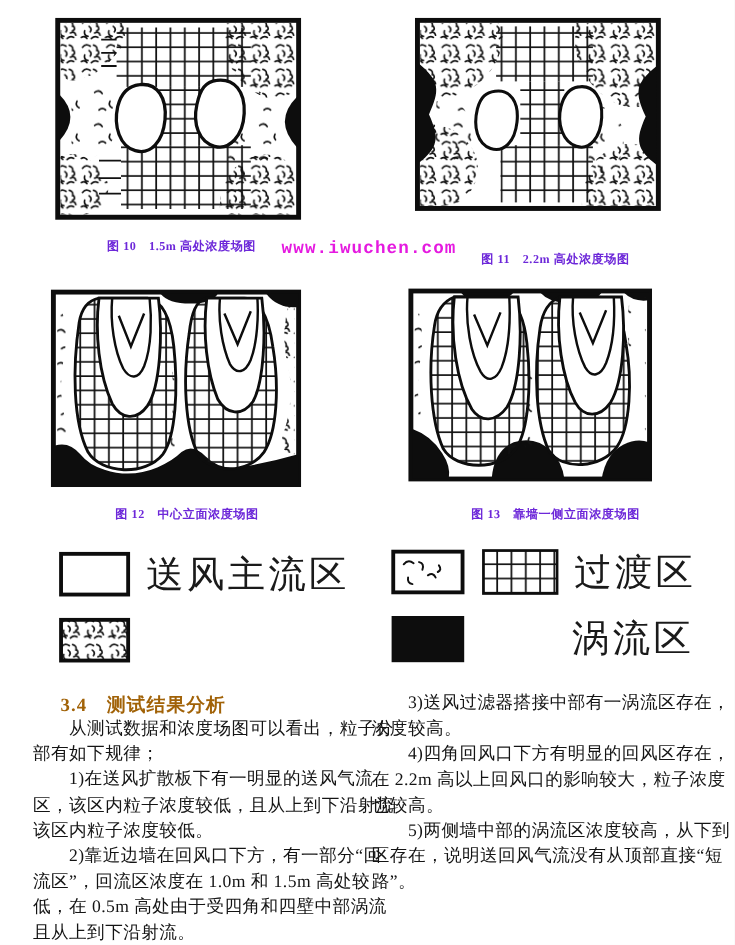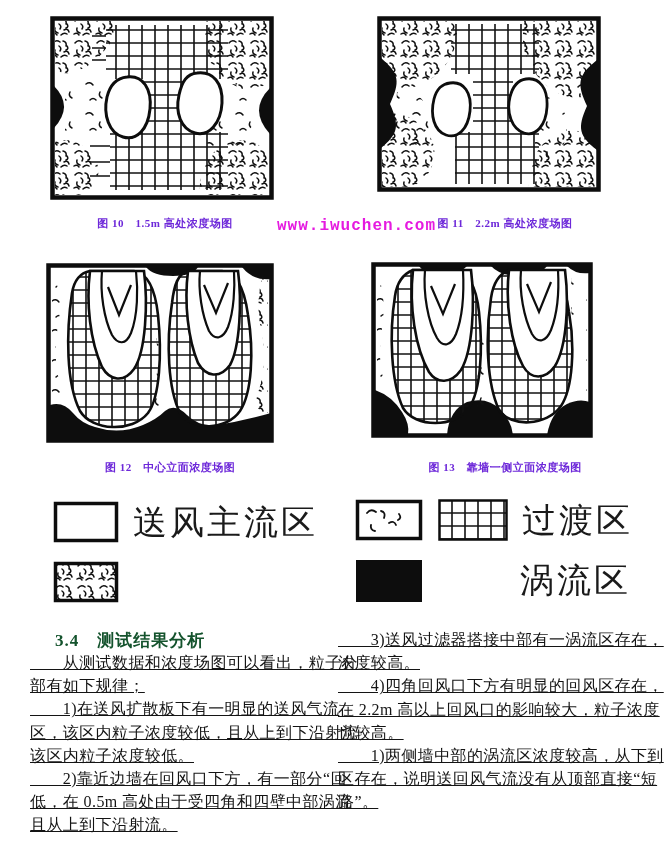--- a/index.html
+++ b/index.html
@@ -8,32 +8,32 @@
     margin:0 auto;overflow:hidden;
     font-family:"Liberation Serif","DejaVu Serif",serif;color:#111;
   }
   .fig{position:absolute;}
   .caption{
     position:absolute;font-size:11px;font-weight:600;letter-spacing:.5px;
     text-align:center;white-space:nowrap;color:#6d28d9;
   }
   .watermark{
     position:absolute;font-family:"Liberation Mono","DejaVu Sans Mono",monospace;
-    font-size:16px;font-weight:700;letter-spacing:1px;white-space:nowrap;margin-left:21px;
+    font-size:16px;font-weight:700;letter-spacing:1px;white-space:nowrap;
   }
   .legend-swatch{position:absolute;}
   .legend-label{
     position:absolute;font-size:34px;font-weight:500;letter-spacing:3px;
     white-space:nowrap;color:#1a1a1a;
   }
   .sec-heading{
     position:absolute;font-size:17px;font-weight:700;letter-spacing:1px;
-    white-space:nowrap;color:#14532d;
+    white-space:nowrap;color:#a16207;
   }
-  .col{position:absolute;font-size:16px;line-height:23.2px;color:#141414;text-decoration:underline;}
+  .col{position:absolute;font-size:16px;line-height:23.2px;color:#141414;}
   .col .tline{white-space:nowrap;letter-spacing:.4px;}
 </style>
 </head>
 <body>
 
 <div class="page">
 
   <svg width="0" height="0" style="position:absolute" aria-hidden="true">
     <defs>
       <pattern id="pgrid" width="13" height="13" patternUnits="userSpaceOnUse">
@@ -118,21 +118,21 @@
     <path d="M42 8 C38 44 44 86 58 110 C66 122 80 122 90 108 C102 88 104 40 100 8 Z" fill="#fff" stroke="#0d0d0d" stroke-width="2.6"></path>
     <path d="M54 8 C52 32 57 60 66 76 C72 86 80 84 85 72 C92 54 93 28 92 8" fill="none" stroke="#0d0d0d" stroke-width="2.2"></path>
     <path d="M60 24 L72 52 L84 22" fill="none" stroke="#0d0d0d" stroke-width="2.2"></path>
     <path d="M138 8 C134 42 140 82 152 104 C160 118 174 118 184 104 C196 84 198 40 194 8 Z" fill="#fff" stroke="#0d0d0d" stroke-width="2.6"></path>
     <path d="M150 8 C148 30 153 56 161 72 C167 82 175 80 180 68 C187 50 188 26 187 8" fill="none" stroke="#0d0d0d" stroke-width="2.2"></path>
     <path d="M156 22 L168 50 L180 20" fill="none" stroke="#0d0d0d" stroke-width="2.2"></path>
   </svg>
 
   <div class="caption" style="left:70px;top:216px;width:190px">图 10　1.5m 高处浓度场图</div>
   <div class="watermark" style="left: 256px; top: 217px; color: rgb(229, 26, 224);">www.iwuchen.com</div>
-  <div class="caption" style="left:410px;top:216px;width:190px">图 11　2.2m 高处浓度场图</div>
+  <div class="caption" style="left:410px;top:228px;width:190px">图 11　2.2m 高处浓度场图</div>
   <div class="caption" style="left:60px;top:460px;width:220px">图 12　中心立面浓度场图</div>
   <div class="caption" style="left:390px;top:460px;width:230px">图 13　靠墙一侧立面浓度场图</div>
 
   <svg class="legend-swatch" style="left:53px;top:501px" width="66" height="42" viewBox="0 0 66 42">
     <rect x="2.5" y="2.5" width="61" height="37" fill="#fff" stroke="#0d0d0d" stroke-width="3.5"></rect>
   </svg>
   <div class="legend-label" style="left:133px;top:500px">送风主流区</div>
 
   <svg class="legend-swatch" style="left:355px;top:499px" width="68" height="42" viewBox="0 0 68 42">
     <rect x="2.5" y="2.5" width="63" height="37" fill="#fff" stroke="#0d0d0d" stroke-width="3.5"></rect>
@@ -154,28 +154,29 @@
 
   <div class="sec-heading" style="left:55px;top:629px">3.4　测试结果分析</div>
 
   <div class="col" style="left:30px;top:651px;width:305px">
     <div class="tline">　　从测试数据和浓度场图可以看出，粒子分</div>
     <div class="tline">部有如下规律；</div>
     <div class="tline">　　1)在送风扩散板下有一明显的送风气流</div>
     <div class="tline">区，该区内粒子浓度较低，且从上到下沿射流</div>
     <div class="tline">该区内粒子浓度较低。</div>
     <div class="tline">　　2)靠近边墙在回风口下方，有一部分“回</div>
+    <div class="tline">流区”，回流区浓度在 1.0m 和 1.5m 高处较</div>
     <div class="tline">低，在 0.5m 高处由于受四角和四壁中部涡流</div>
     <div class="tline">且从上到下沿射流。</div>
   </div>
 
   <div class="col" style="left:338px;top:628px;width:310px">
     <div class="tline">　　3)送风过滤器搭接中部有一涡流区存在，</div>
     <div class="tline">浓度较高。</div>
     <div class="tline">　　4)四角回风口下方有明显的回风区存在，</div>
     <div class="tline">在 2.2m 高以上回风口的影响较大，粒子浓度</div>
     <div class="tline">也较高。</div>
-    <div class="tline">　　1)两侧墙中部的涡流区浓度较高，从下到</div>
+    <div class="tline">　　5)两侧墙中部的涡流区浓度较高，从下到</div>
     <div class="tline">区存在，说明送回风气流没有从顶部直接“短</div>
     <div class="tline">路”。</div>
   </div>
 
 </div>
 
 </body></html>

